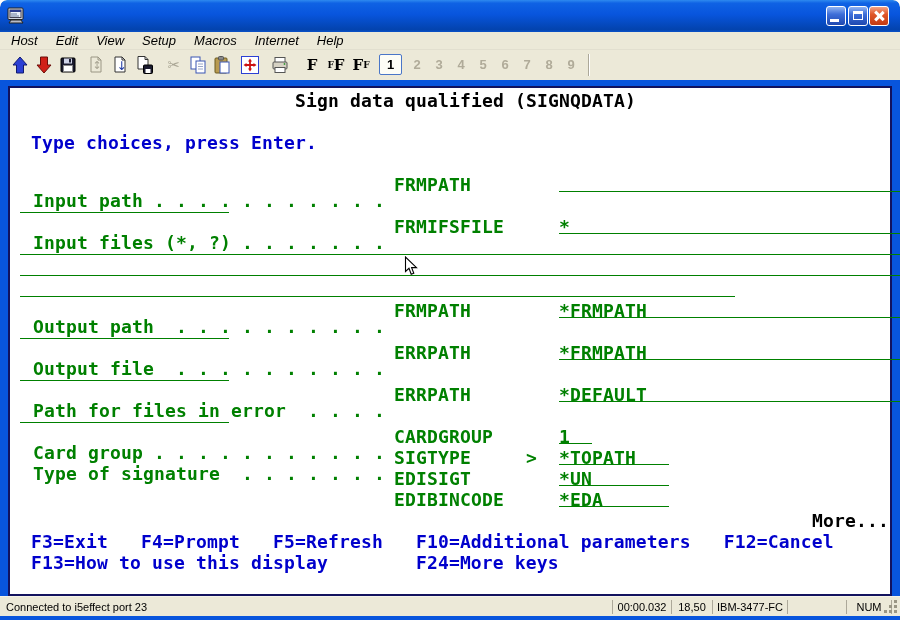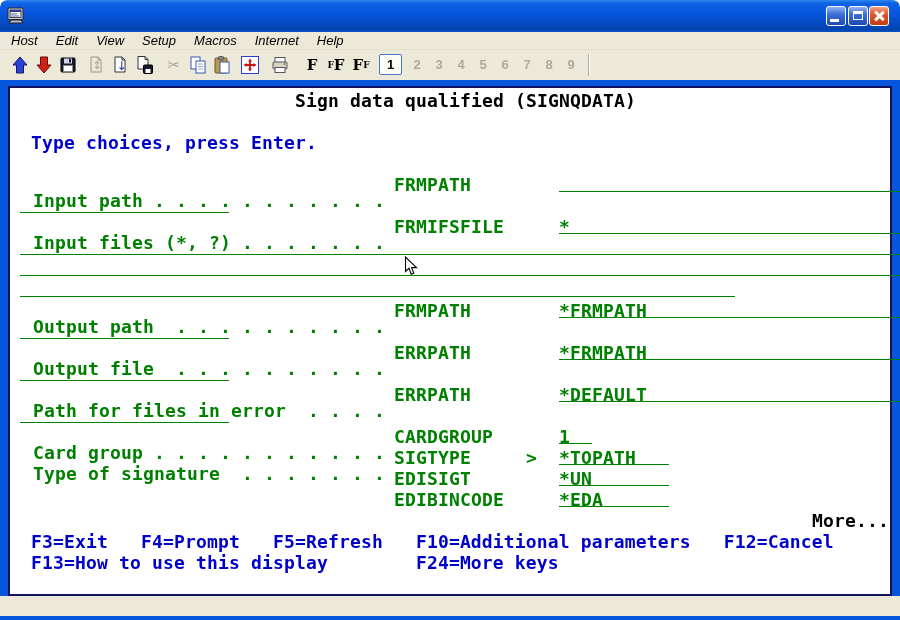--- a/index.html
+++ b/index.html
@@ -262,19 +262,33 @@
         <span class="t g val" style="top:401px">*EDA</span>
         <div class="ul" style="top:418px;left:541px;width:110px"></div>
 
         <span class="t k" style="top:422px;left:794px">More...</span>
         <span class="t b" style="top:443px;left:2px"> F3=Exit   F4=Prompt   F5=Refresh   F10=Additional parameters   F12=Cancel</span>
         <span class="t b" style="top:464px;left:2px"> F13=How to use this display        F24=More keys</span>
       </div>
     </div>
   </div>
 
+  <div class="statusbar">
+    <span class="sb-text" style="left:6px">Connected to i5effect port 23</span>
+    <div class="sb-sep" style="left:612px"></div>
+    <span class="sb-cell" style="left:613px;width:58px">00:00.032</span>
+    <div class="sb-sep" style="left:671px"></div>
+    <span class="sb-cell" style="left:672px;width:40px">18,50</span>
+    <div class="sb-sep" style="left:712px"></div>
+    <span class="sb-cell" style="left:713px;width:74px">IBM-3477-FC</span>
+    <div class="sb-sep" style="left:787px"></div>
+    <div class="sb-sep" style="left:846px"></div>
+    <span class="sb-cell" style="left:847px;width:44px">NUM</span>
+    <div class="sb-sep" style="left:891px"></div>
+    <div class="grip"></div>
+  </div>
   <div class="bottomframe"></div>
 
   <svg class="mousecursor" width="14" height="20" viewBox="0 0 14 20">
     <path d="M1.5 1 L1.5 15.5 L5 12.3 L7.2 18.3 L9.8 17.3 L7.6 11.6 L12.5 11.6 Z" fill="#ffffff" stroke="#000000" stroke-width="1.1"></path>
   </svg>
 
 </div>
 
 </body></html>

